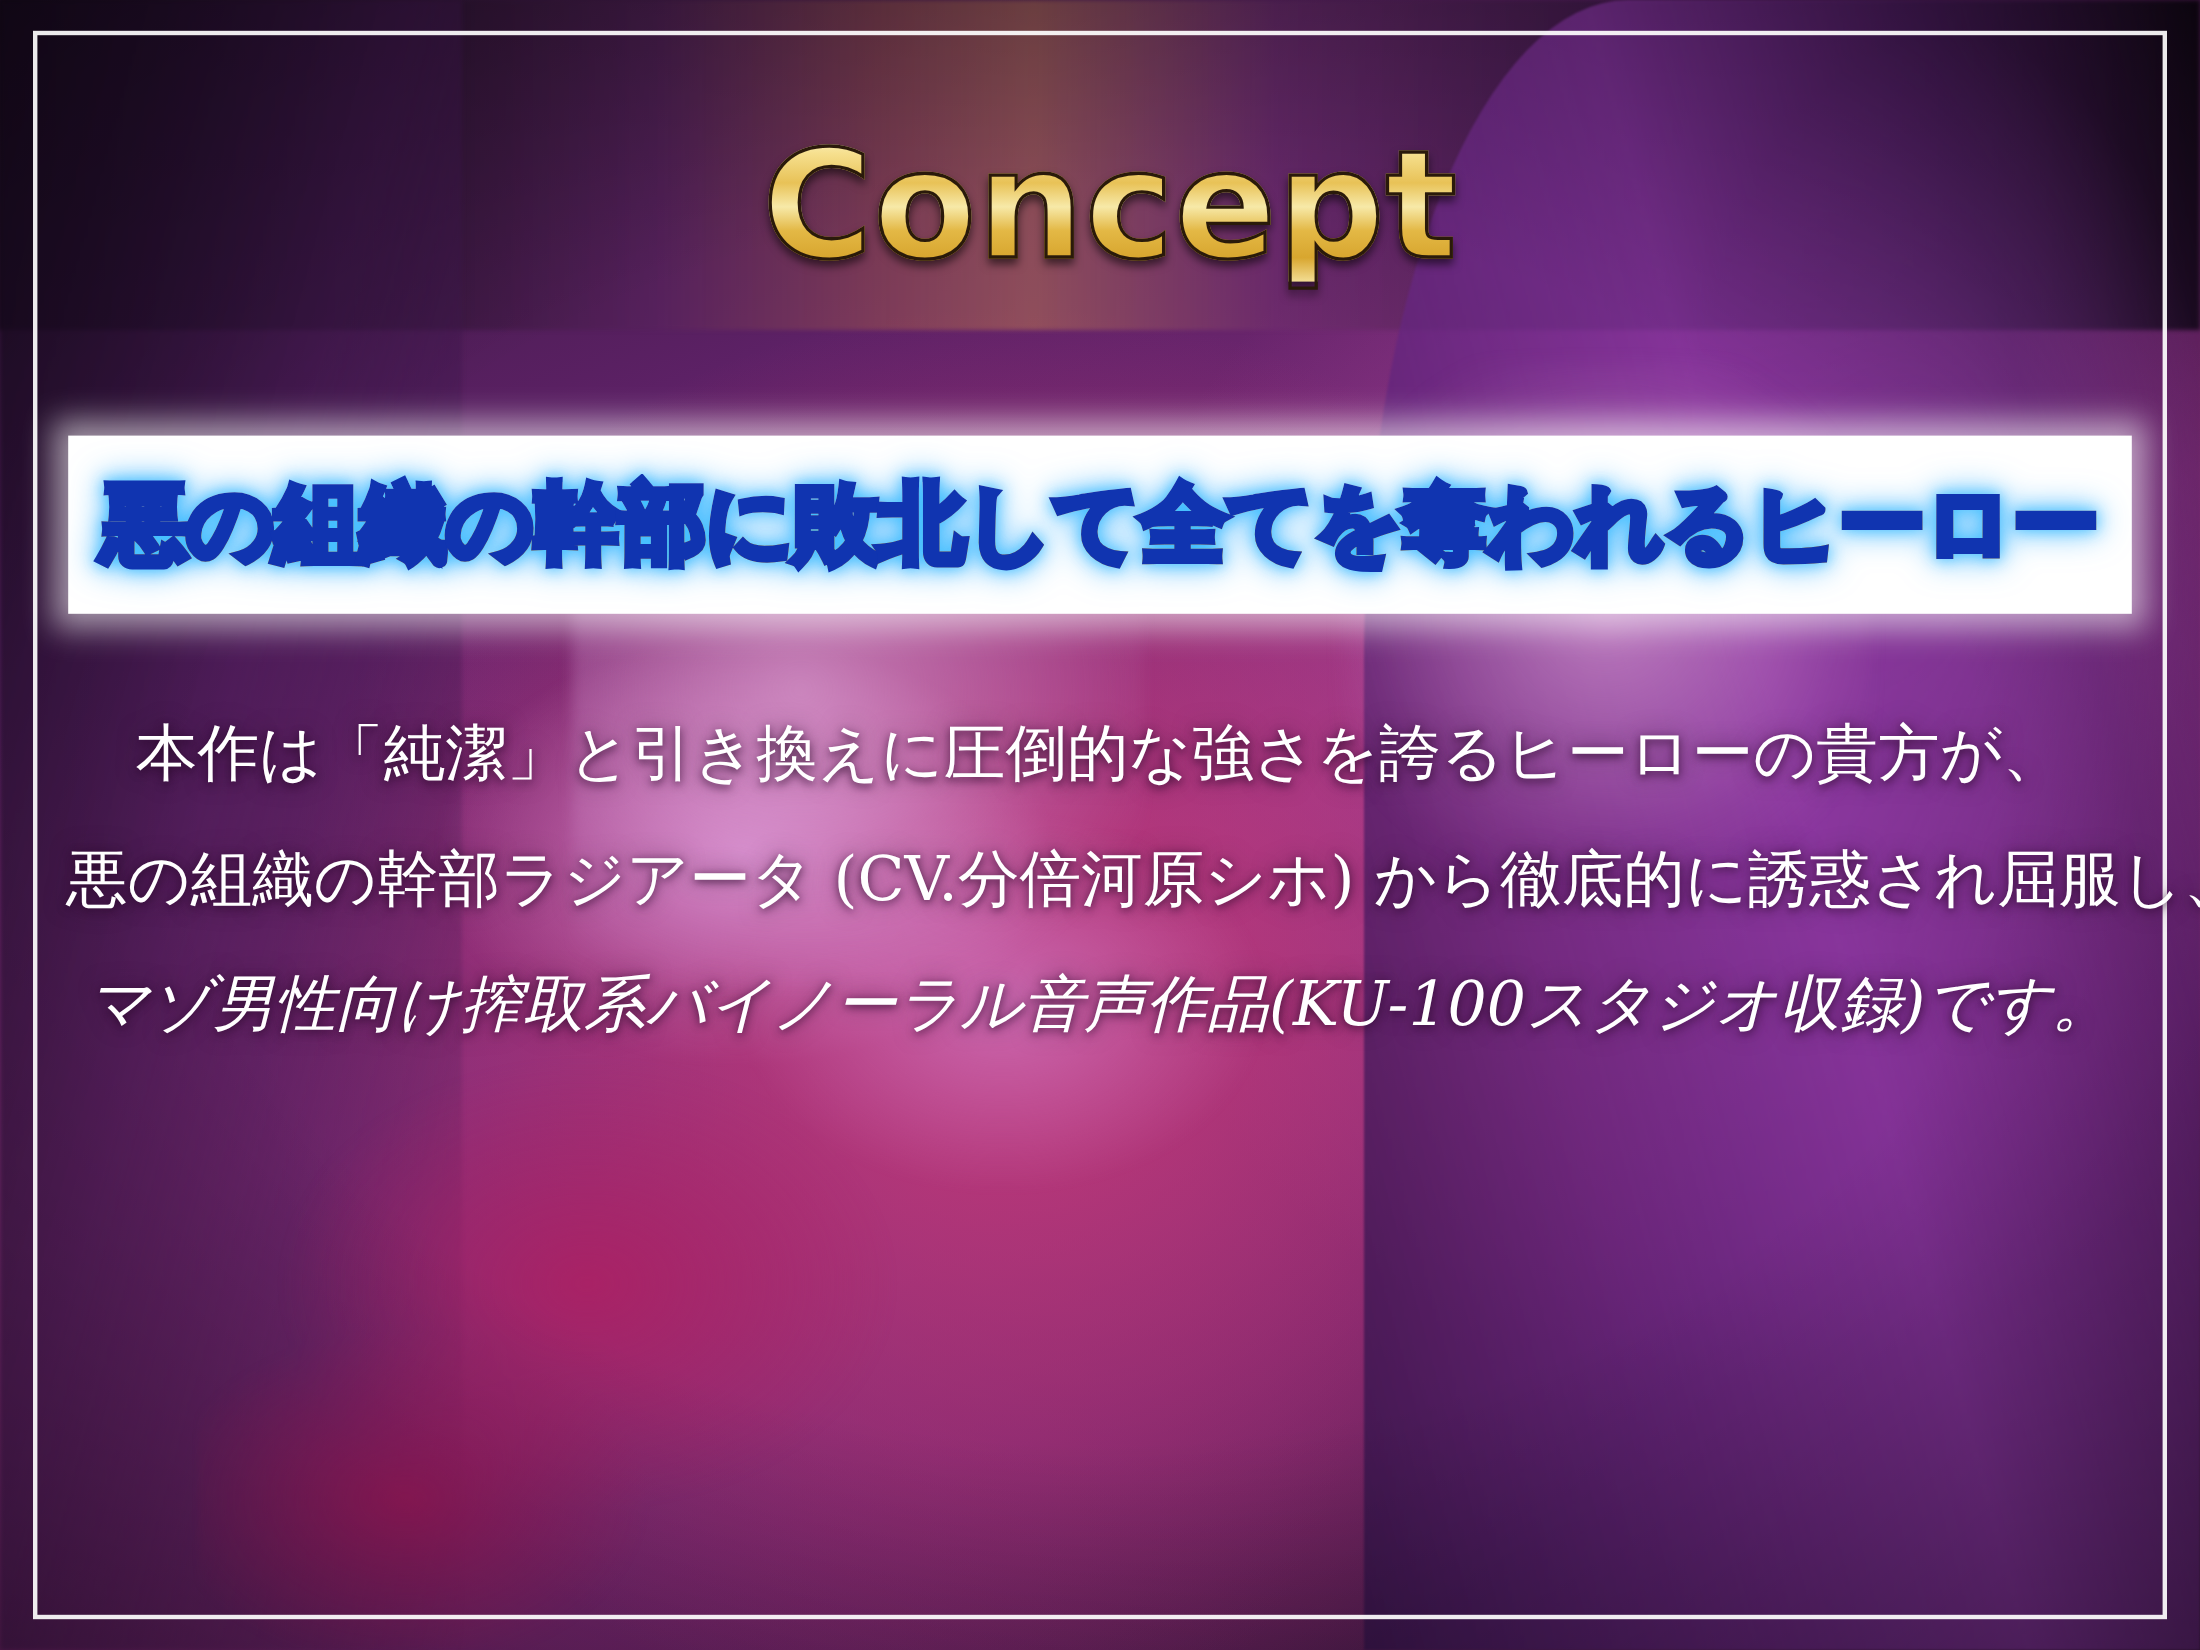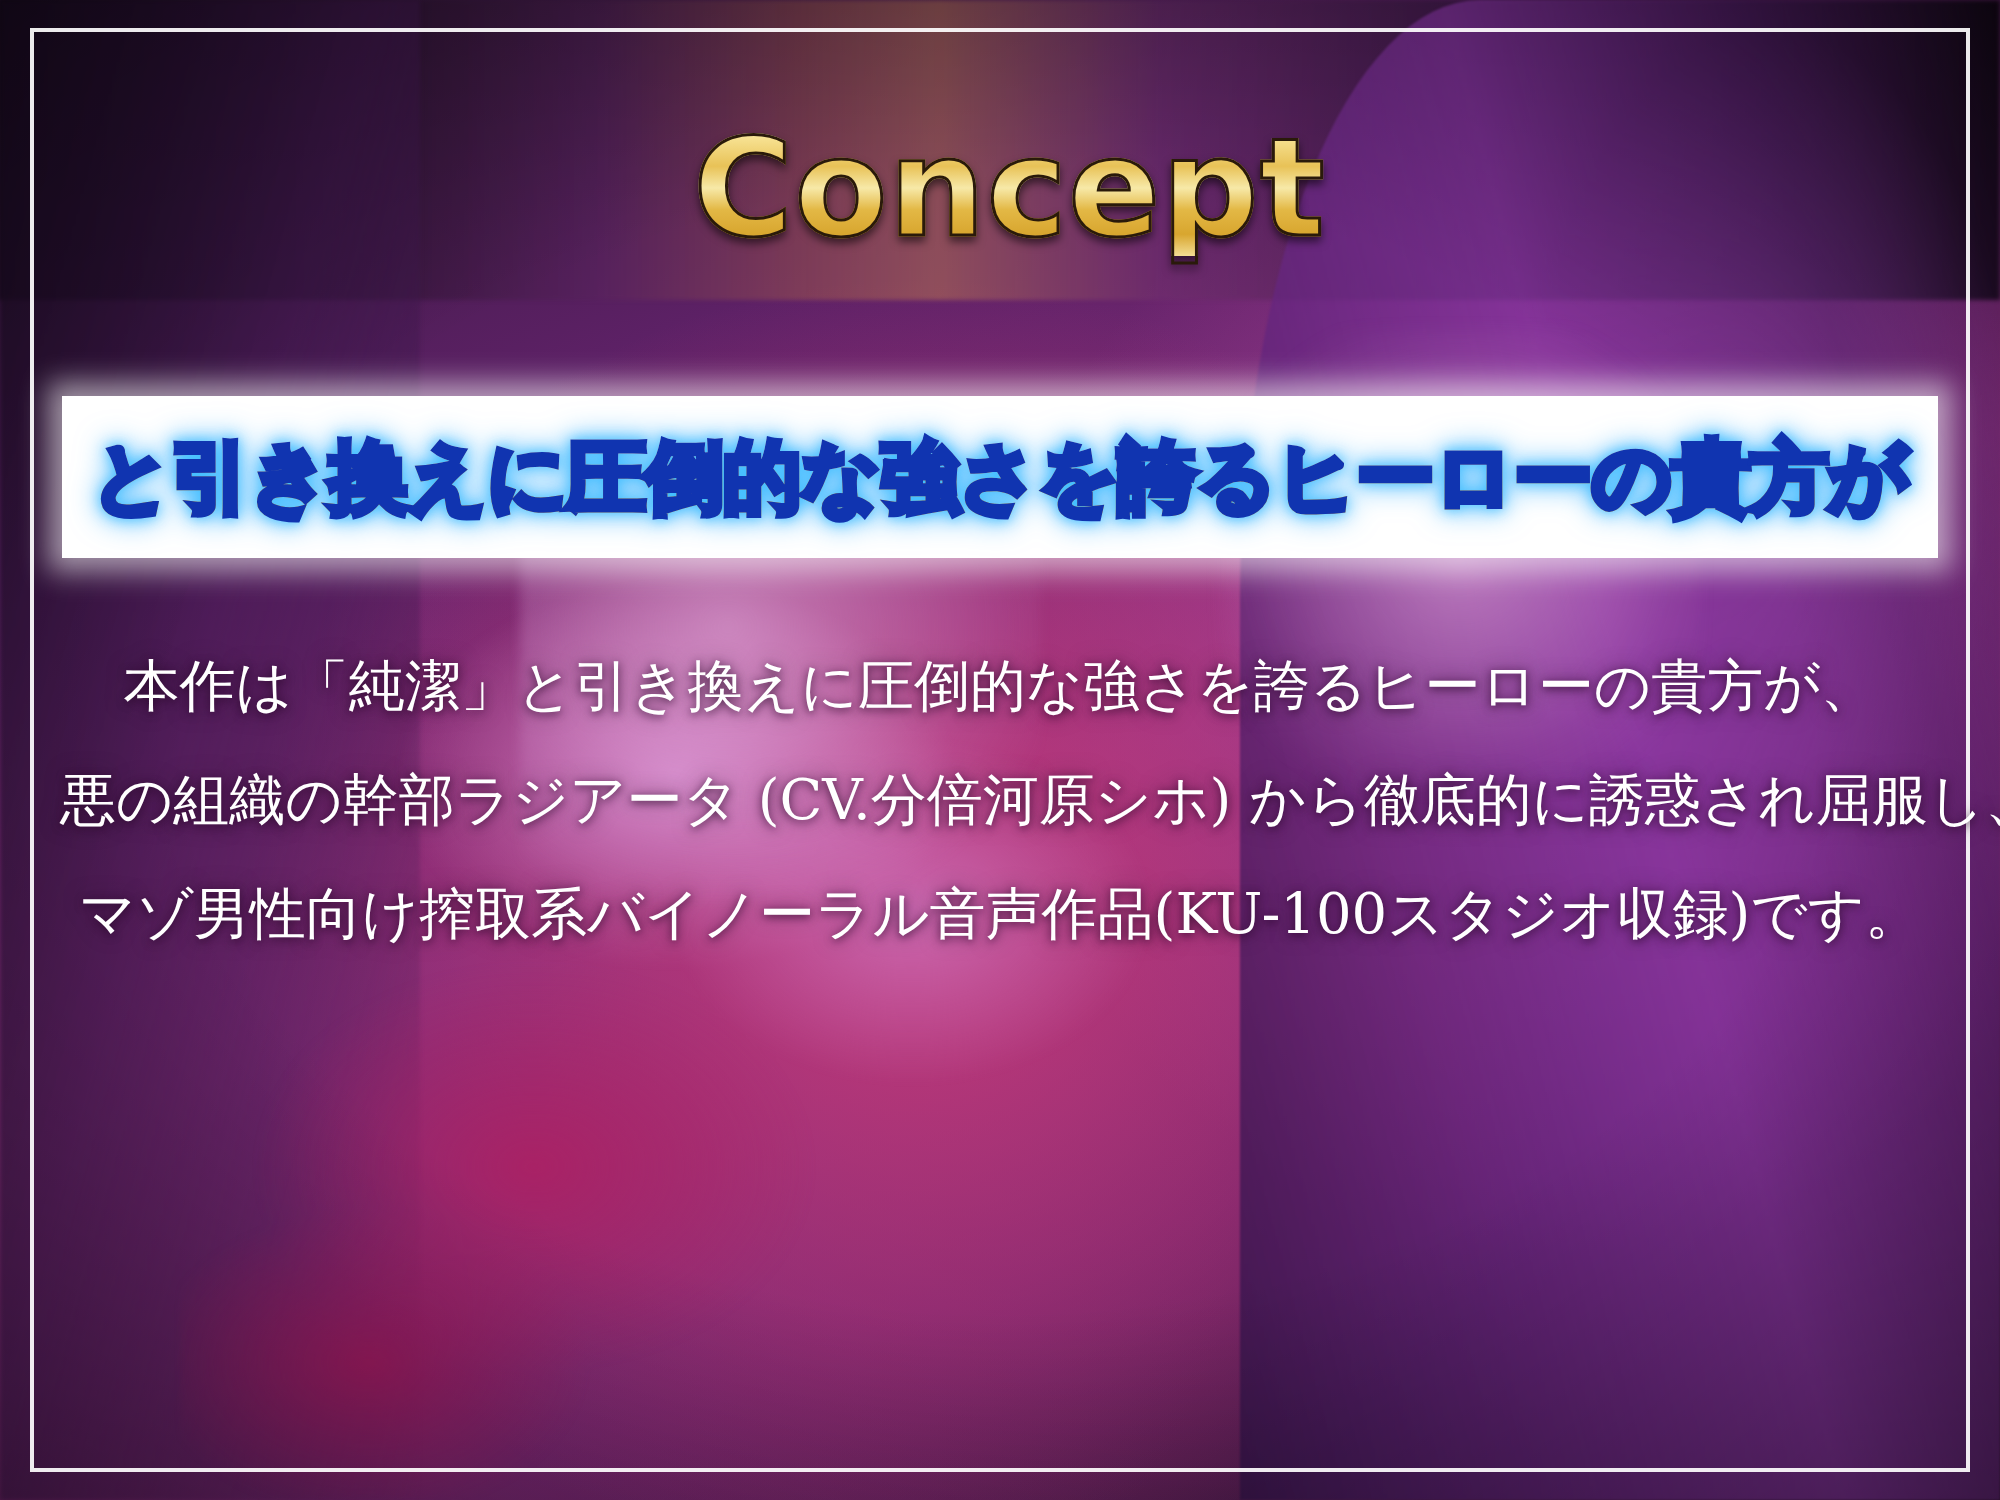--- a/index.html
+++ b/index.html
@@ -134,21 +134,21 @@
   }
   .body-line {
     font-family: "DejaVu Serif", serif;
     font-size: 56px;
     line-height: 1;
     color: #ffffff;
     white-space: nowrap;
     margin-bottom: 58px;
     text-shadow: 0 2px 8px rgba(40,8,40,.75), 0 0 20px rgba(40,8,40,.5);
   }
-  .body-line:last-child { margin-bottom: 0; }
+  .body-line:last-child { margin-bottom: 0; font-style: italic; }
 </style>
 </head>
 <body>
 
 <div id="stage">
 
   <div class="bg-base"></div>
   <div class="bg-city"></div>
   <div class="bg-hair-left"></div>
   <div class="bg-body"></div>
@@ -157,21 +157,21 @@
   <div class="bg-face"></div>
   <div class="bg-vignette"></div>
 
   <div class="frame"></div>
 
   <div class="title-wrap">
     <div class="title">Concept</div>
   </div>
 
   <div class="banner">
-    <div class="banner-text">と引き換えに圧倒的な強さを誇るヒーローの貴方が</div>
+    <div class="banner-text">悪の組織の幹部に敗北して全てを奪われるヒーロー</div>
   </div>
 
   <div class="body-text">
     <div class="body-line">本作は「純潔」と引き換えに圧倒的な強さを誇るヒーローの貴方が、</div>
     <div class="body-line">悪の組織の幹部ラジアータ (CV.分倍河原シホ) から徹底的に誘惑され屈服し、</div>
     <div class="body-line">マゾ男性向け搾取系バイノーラル音声作品(KU-100スタジオ収録)です。</div>
   </div>
 
 </div>
 

